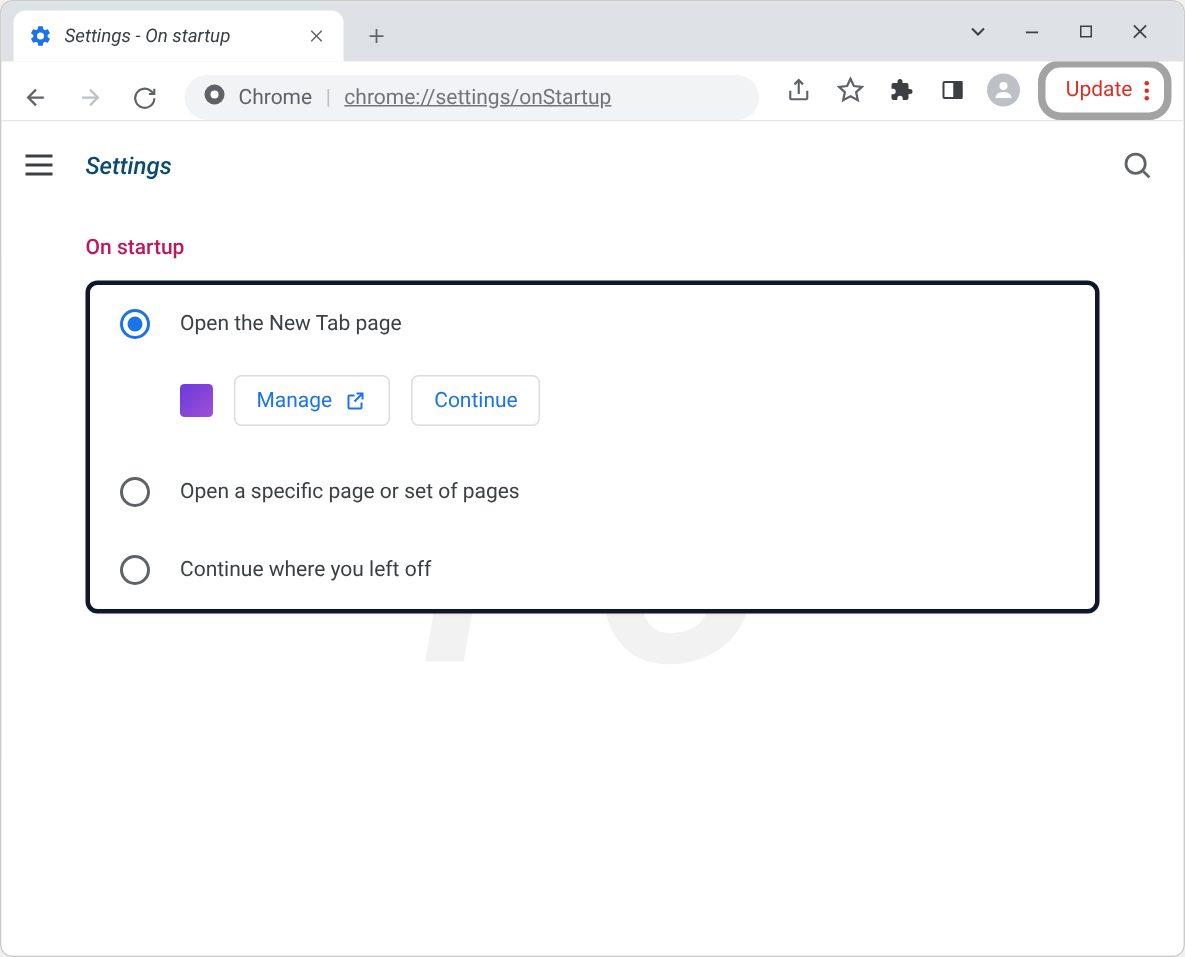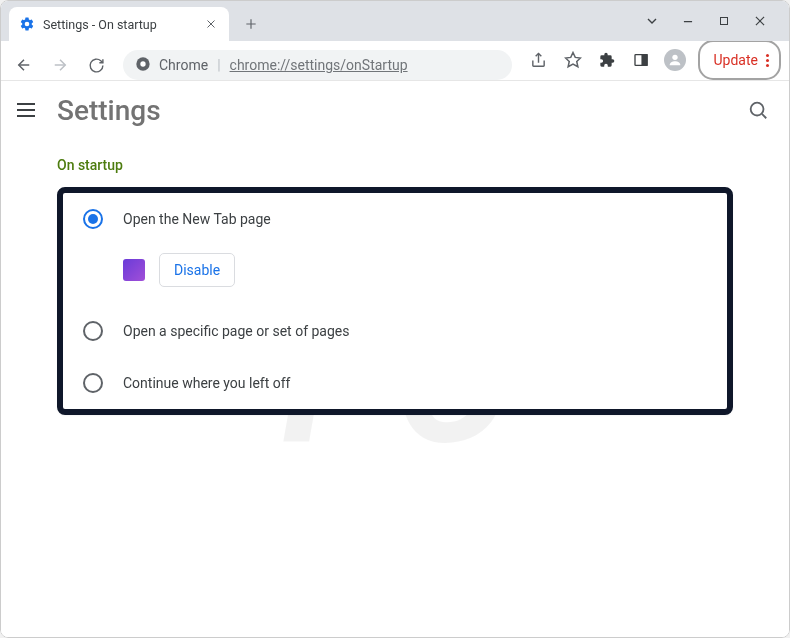--- a/index.html
+++ b/index.html
@@ -36,20 +36,21 @@
     height: 34px;
     width: 220px;
     border-radius: 8px 8px 0 0;
     display: flex;
     align-items: center;
     padding: 0 10px;
     font-size: 12.5px;
     color: #3c4043;
     gap: 8px;
     position: relative;
+    font-style: italic;
   }
   .tab .gear { width: 16px; height: 16px; display:flex; align-items:center; justify-content:center; color:#1a73e8;}
   .tab-title { flex: 1; white-space: nowrap; overflow: hidden; text-overflow: ellipsis; }
   .tab-close { width:16px; height:16px; display:flex; align-items:center; justify-content:center; color:#5f6368; cursor:pointer; }
   .newtab { width: 28px; height: 28px; display:flex; align-items:center; justify-content:center; margin-left:8px; margin-bottom:3px; color:#5f6368; cursor:pointer; border-radius:50%; }
   .wincontrols { position:absolute; right:4px; top:0; height:40px; display:flex; align-items:center; gap: 6px; padding-right:10px;}
   .wc { width:30px; height:30px; display:flex; align-items:center; justify-content:center; color:#3c4043; cursor:pointer;}
   
   .toolbar {
     height: 40px;
@@ -76,21 +77,21 @@
     margin: 0 6px;
   }
   .omni-chrome-label { color:#5f6368; font-size:14px; }
   .omni-divider { color:#bdc1c6; padding: 0 1px; }
   .omni-url { color:#717579;text-decoration:underline; }
   .toolbar-right { display:flex; align-items:center; gap:4px; }
   .t-icon { width:30px; height:30px; display:flex; align-items:center; justify-content:center; color:#5f6368; cursor:pointer; border-radius:50%; }
   .avatar-icon { width:22px; height:22px; border-radius:50%; background:#bdc1c6; display:flex; align-items:center; justify-content:center; color:#fff; }
   .update-btn {
     height: 40px;
-    border: 2px solid #a3a3a3;
+    border: 5px solid #a3a3a3;
     border-radius: 15px;
     display:flex;
     align-items:center;
     padding: 0 10px 0 14px;
     gap: 8px;
     color:#d93025;
     font-size: 14px;
     cursor:pointer;
     margin-left:4px;
   }
@@ -100,28 +101,28 @@
   .content { flex:1; background:#fff; position:relative; }
   .settings-header {
     height: 58px;
     display:flex;
     align-items:center;
     padding: 0 14px;
     gap: 18px;
   }
   .hamburger { width:24px; height:24px; display:flex; flex-direction:column; justify-content:center; gap:4px; cursor:pointer; padding:2px;}
   .hamburger span { height:2px; background:#3c4043; width:18px; }
-  .settings-title { font-size: 28px; color:#737373; font-weight:500;}
+  .settings-title { font-size: 16px; color:#0c4a6e; font-weight:500;font-style:italic;}
   .search-right { margin-left:auto; width:34px; height:34px; display:flex; align-items:center; justify-content:center; color:#5f6368; cursor:pointer; }
   .section {
     padding: 18px 56px 0 56px;
   }
-  .section-title { font-size: 14px; color:#4d7c0f; font-weight: 500; margin-bottom: 14px; }
+  .section-title { font-size: 14px; color:#be185d; font-weight: 500; margin-bottom: 14px; }
   .card {
-    border: 6px solid #0f172a;
+    border: 3px solid #0f172a;
     border-radius: 8px;
     background:#fff;
     box-shadow: 0 1px 2px rgba(60,64,67,0.06);
   }
   .row {
     display:flex;
     align-items:center;
     padding: 16px 20px;
     gap: 20px;
     min-height: 50px;
@@ -327,21 +328,29 @@
 
       <div class="card">
         <div class="row">
           <div class="radio checked"></div>
           <div class="row-label">Open the New Tab page</div>
         </div>
 
         <div class="subrow">
           <div class="ext-icon"></div>
           <div class="pill-btn">
-            <span>Disable</span>
+            <span>Manage</span>
+            <svg viewBox="0 0 24 24" fill="none" stroke="#1a73e8" stroke-width="2">
+                <path d="M13 5h6v6"></path>
+                <line x1="19" y1="5" x2="11" y2="13"></line>
+                <path d="M18 14v5a1 1 0 0 1-1 1H6a1 1 0 0 1-1-1V8a1 1 0 0 1 1-1h5"></path>
+              </svg>
+          </div>
+          <div class="pill-btn">
+            <span>Continue</span>
           </div>
         </div>
 
         <div class="row">
           <div class="radio"></div>
           <div class="row-label">Open a specific page or set of pages</div>
         </div>
 
         <div class="row">
           <div class="radio"></div>

